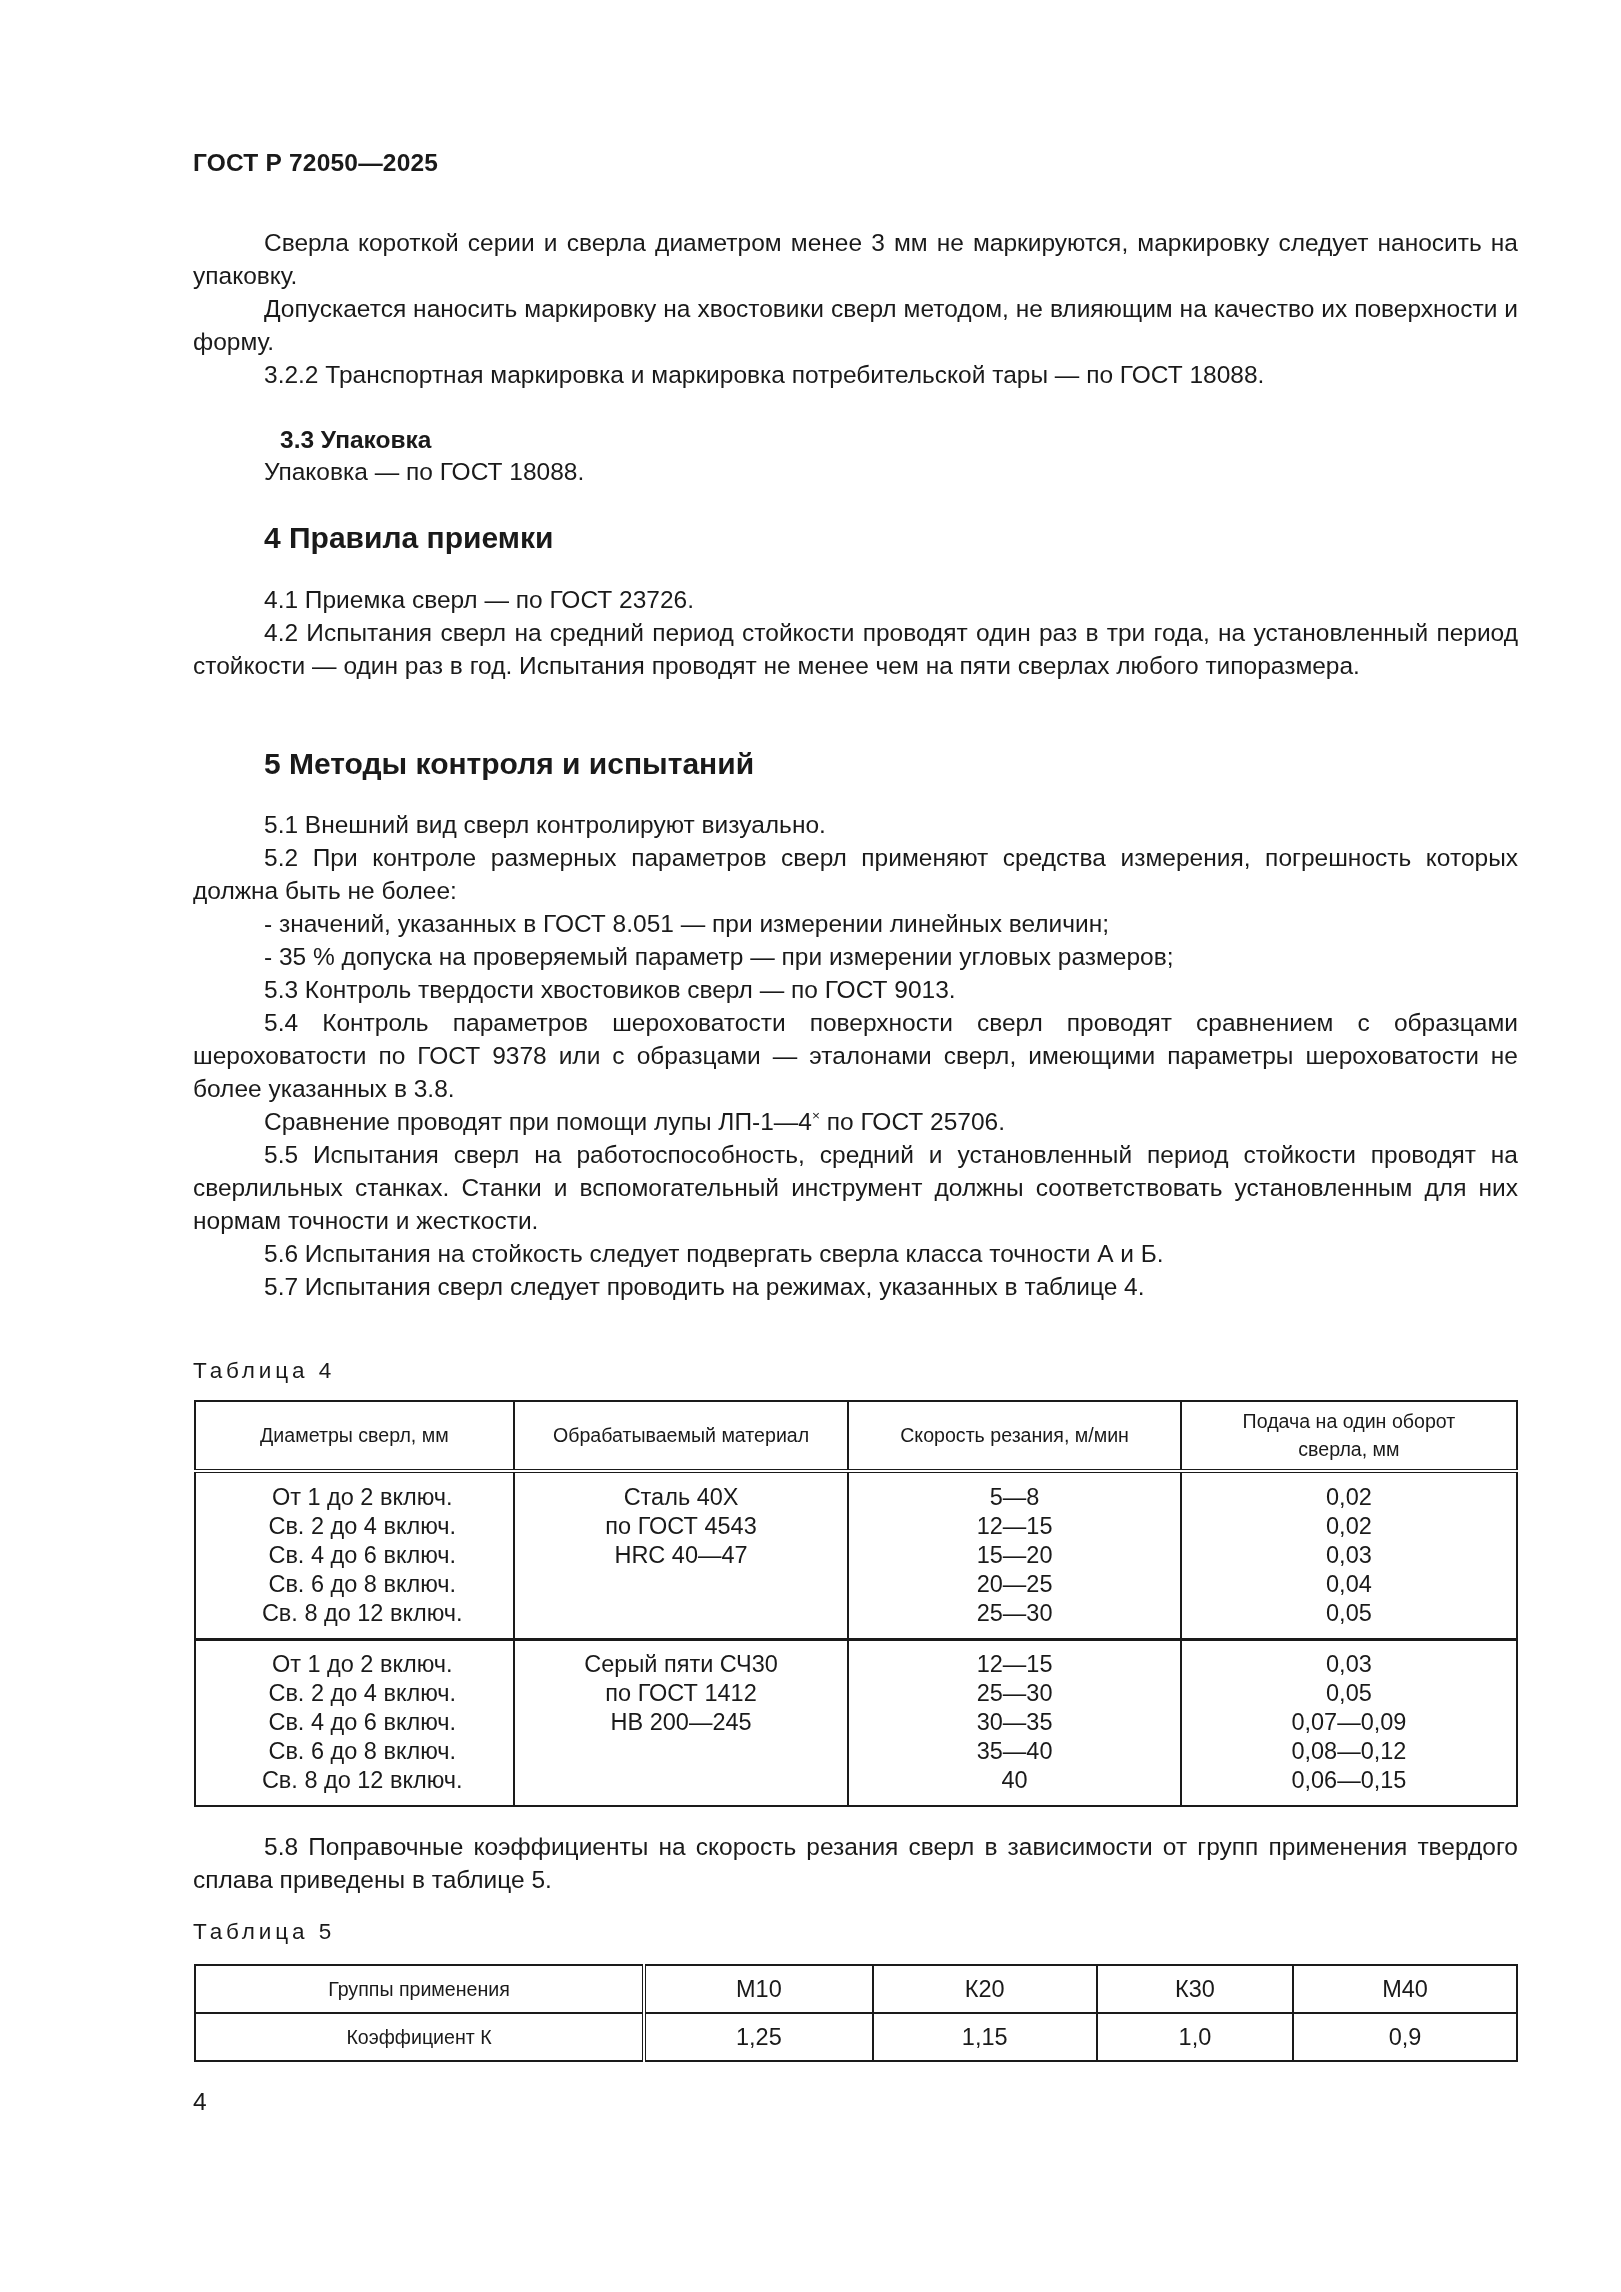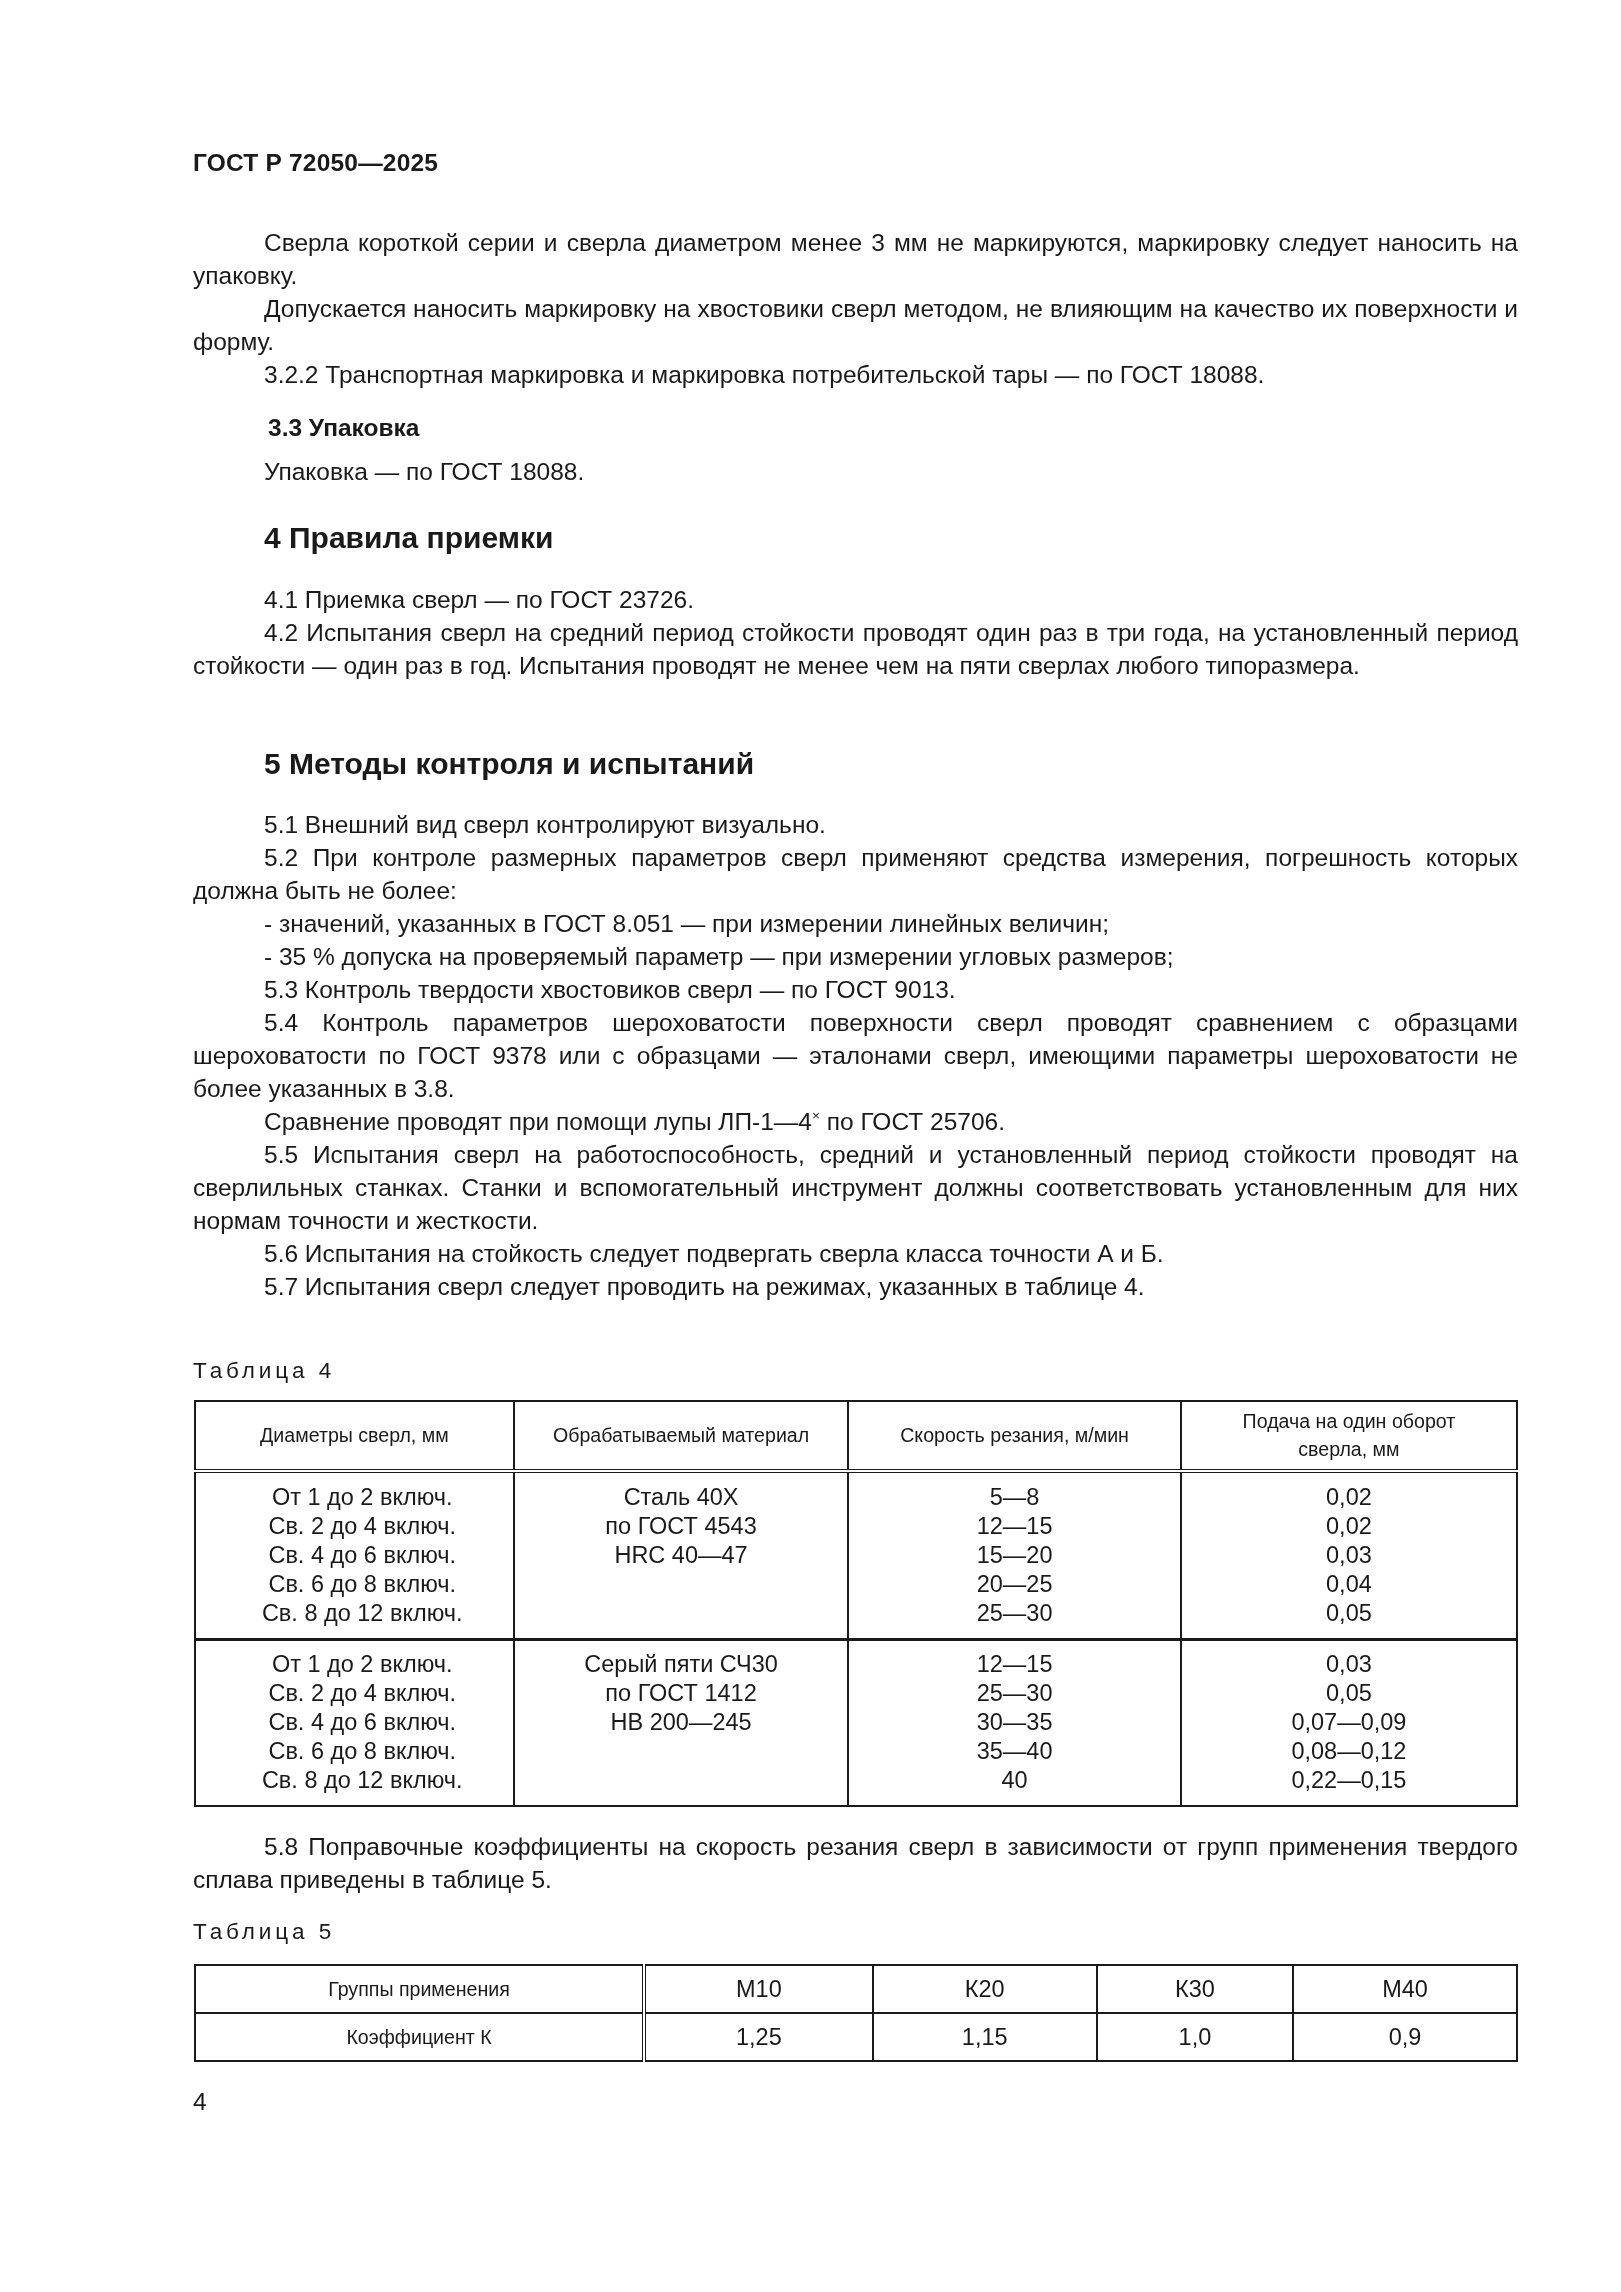--- a/index.html
+++ b/index.html
@@ -2,21 +2,21 @@
 <html><head>
 <meta charset="utf-8">
 <style>
   html, body { margin: 0; padding: 0; background: #ffffff; }
   body { width: 1621px; height: 2293px; position: relative; overflow: hidden;
          font-family: "Liberation Sans", sans-serif; color: #1a1a1a; }
   .page { position: absolute; left: 0; top: 0; width: 1621px; height: 2293px; padding-left: 24px; }
   .doc-id { position: absolute; left: 193px; top: 149px; font-size: 24.5px; font-weight: bold; letter-spacing: 0.2px; }
   .text { position: absolute; left: 193px; width: 1325px; font-size: 24.5px; line-height: 33px; text-align: justify; }
   .p { margin: 0; text-indent: 71px; }
-  .h3 { font-weight: bold; padding-left: 71px; margin: 4px; }
+  .h3 { font-weight: bold; padding-left: 71px; margin: 16px; }
   .h2 { font-weight: bold; font-size: 30px; padding-left: 71px; margin: 0; }
   .dash { margin: 0; padding-left: 71px; }
   sup { font-size: 13.7px; vertical-align: 9.8px; line-height: 0; }
   .tbl-caption { position: absolute; left: 193px; font-size: 22.5px; letter-spacing: 3.9px; }
   table { position: absolute; border-collapse: collapse; font-size: 23.5px; }
   td, th { border: 2px solid #1a1a1a; padding: 0; }
   .t4 { left: 194px; top: 1400px; width: 1324px; }
   .t4 th { font-weight: normal; font-size: 19.6px; height: 67px; text-align: center; line-height: 27.4px; border-top: 2.9px solid #1a1a1a; border-bottom: 4.9px double #1a1a1a; }
   .t4 td { vertical-align: top; padding-top: 9.8px; padding-bottom: 9.8px; line-height: 29px; }
   .t4 .grp1 td { border-bottom: 3.9px solid #1a1a1a; }
@@ -135,21 +135,21 @@
           <span class="cell-line">25—30</span>
           <span class="cell-line">30—35</span>
           <span class="cell-line">35—40</span>
           <span class="cell-line">40</span>
         </td>
         <td class="c-feed">
           <span class="cell-line">0,03</span>
           <span class="cell-line">0,05</span>
           <span class="cell-line">0,07—0,09</span>
           <span class="cell-line">0,08—0,12</span>
-          <span class="cell-line">0,22—0,15</span>
+          <span class="cell-line">0,06—0,15</span>
         </td>
       </tr>
     </tbody>
   </table>
 
   <div class="text" style="top:1830px;">
     <p class="p">5.8  Поправочные коэффициенты на скорость резания сверл в зависимости от групп применения твердого сплава приведены в таблице 5.</p>
   </div>
 
   <div class="tbl-caption" style="top:1919px;">Таблица 5</div>

